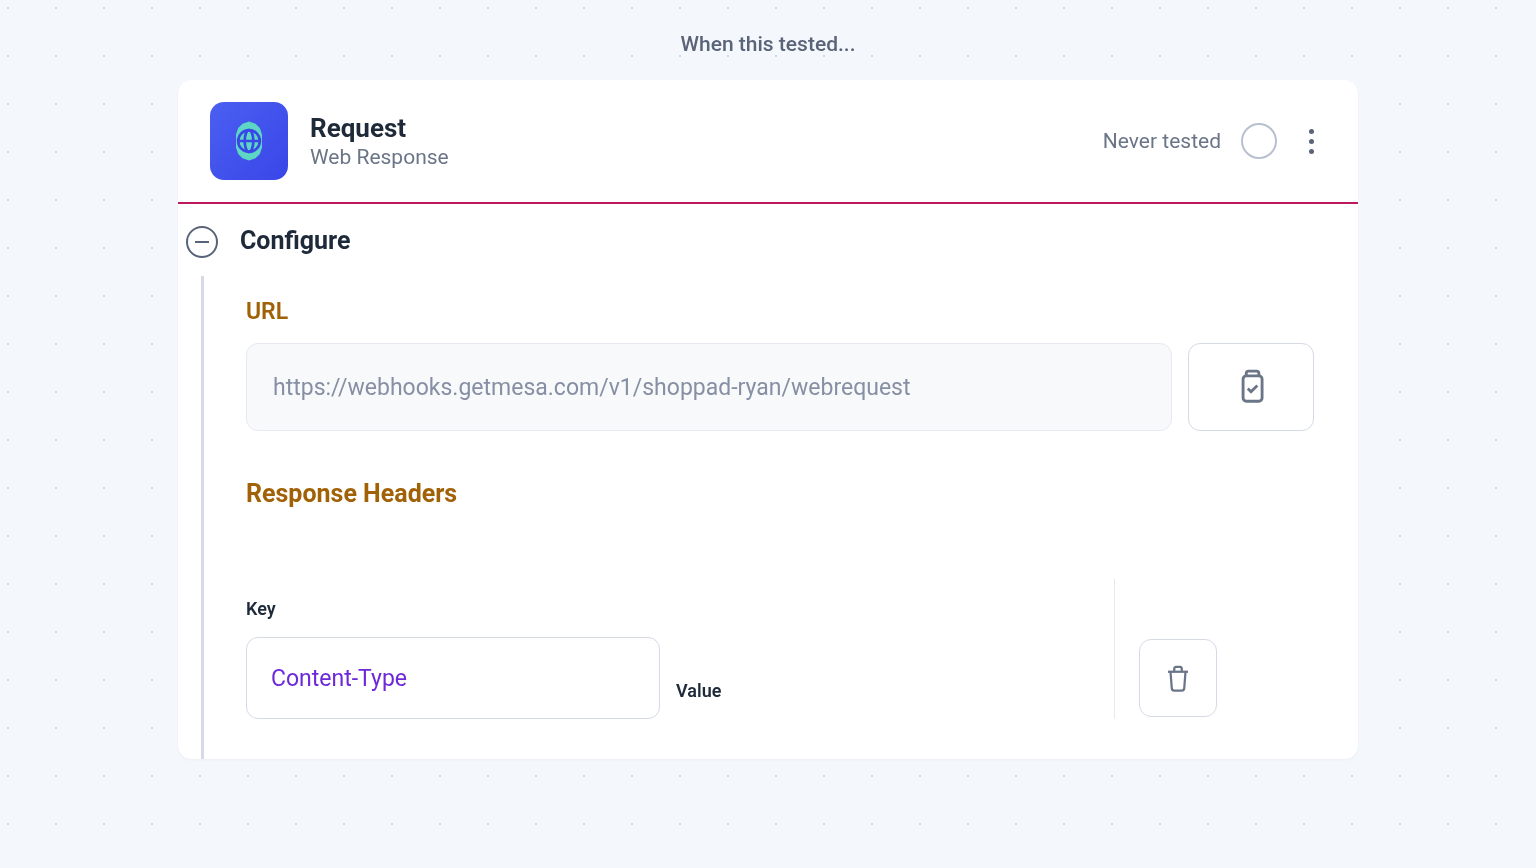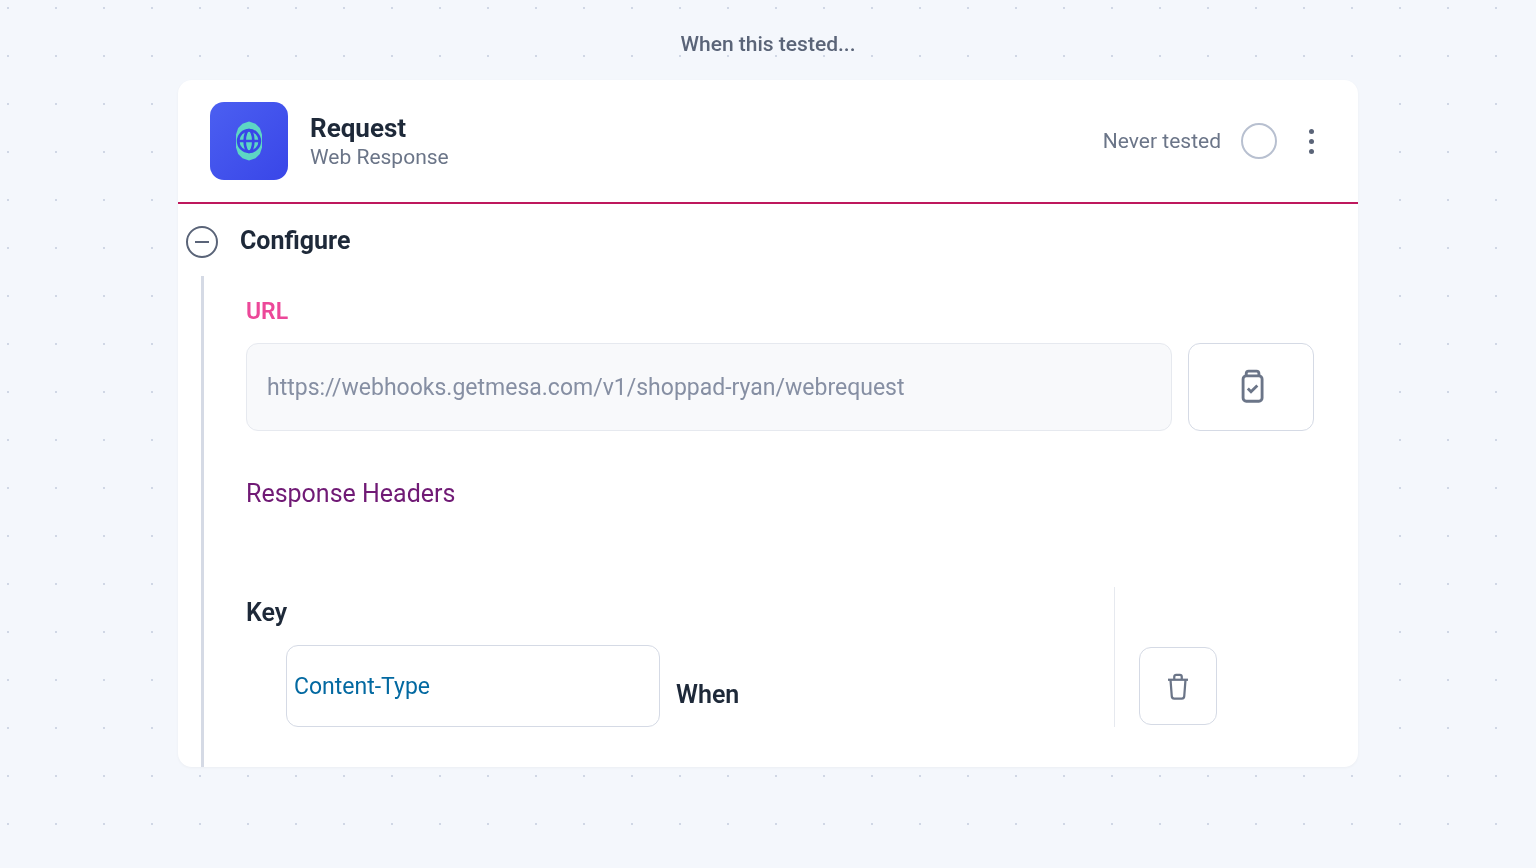--- a/index.html
+++ b/index.html
@@ -135,35 +135,35 @@
       bottom: 0;
       width: 3px;
       background: #d5dae5;
     }
     .content {
       margin-left: 24px;
     }
     .field-label {
       font-size: 23px;
       font-weight: 600;
-      color: #ec4899;
+      color: #a16207;
       margin-bottom: 18px;
     }
     .url-row {
       display: flex;
       gap: 16px;
       margin-bottom: 48px;
     }
     .url-input {
       flex: 1;
       height: 88px;
       background: #f8f9fb;
       border: 1px solid #e6e9ef;
       border-radius: 12px;
-      padding: 0 20px;
+      padding: 0 26px;
       font-size: 23px;
       color: #868fa3;
       display: flex;
       align-items: center;
       overflow: hidden;
       white-space: nowrap;
     }
     .copy-btn {
       width: 126px;
       height: 88px;
@@ -175,57 +175,56 @@
       justify-content: center;
       cursor: pointer;
     }
     .copy-btn svg {
       width: 38px;
       height: 38px;
       stroke: #6b7588;
     }
     .section-title {
       font-size: 25px;
-      font-weight: 400;
-      color: #701a75;
+      font-weight: 700;
+      color: #a16207;
       margin-bottom: 44px;
     }
     .headers-row {
       display: flex;
       gap: 16px;
       align-items: flex-end;
     }
     .header-col {
       display: flex;
       flex-direction: column;
     }
     .header-col.key {
       width: 414px;
     }
     .header-col.value {
       width: 414px;
     }
     .col-label {
-      font-size: 25px;
+      font-size: 18px;
       font-weight: 600;
       color: #1e2939;
       margin-bottom: 18px;
       margin-top: 46px;
     }
     .header-input {
       height: 82px;
       border: 1.5px solid #d5dae5;
       border-radius: 12px;
-      padding: 0 7px;
+      padding: 0 24px;
       font-size: 23px;
-      color: #0369a1;
+      color: #6d28d9;
       background: #fff;
       font-family: inherit;
       outline: none;
-      margin-left: 40px;
     }
     .vdivider {
       width: 1px;
       height: 140px;
       background: #e6e9ef;
       margin: 0 8px;
     }
     .trash-btn {
       width: 78px;
       height: 78px;
@@ -297,21 +296,21 @@
       </div>
 
       <div class="section-title">Response Headers</div>
 
       <div class="headers-row">
         <div class="header-col key">
           <div class="col-label">Key</div>
           <input class="header-input" value="Content-Type" style="">
         </div>
         <div class="header-col value">
-          <div class="col-label">When</div>
+          <div class="col-label">Value</div>
         </div>
         <div class="vdivider"></div>
         <div class="trash-btn">
           <svg viewBox="0 0 24 24" fill="none" stroke-width="1.8">
             <path d="M4 7 h16"></path>
             <path d="M9 7 V4.5 a1.5 1.5 0 0 1 1.5 -1.5 h3 a1.5 1.5 0 0 1 1.5 1.5 V7"></path>
             <path d="M6 7 l1 13 a2 2 0 0 0 2 2 h6 a2 2 0 0 0 2 -2 l1 -13"></path>
           </svg>
         </div>
       </div>

